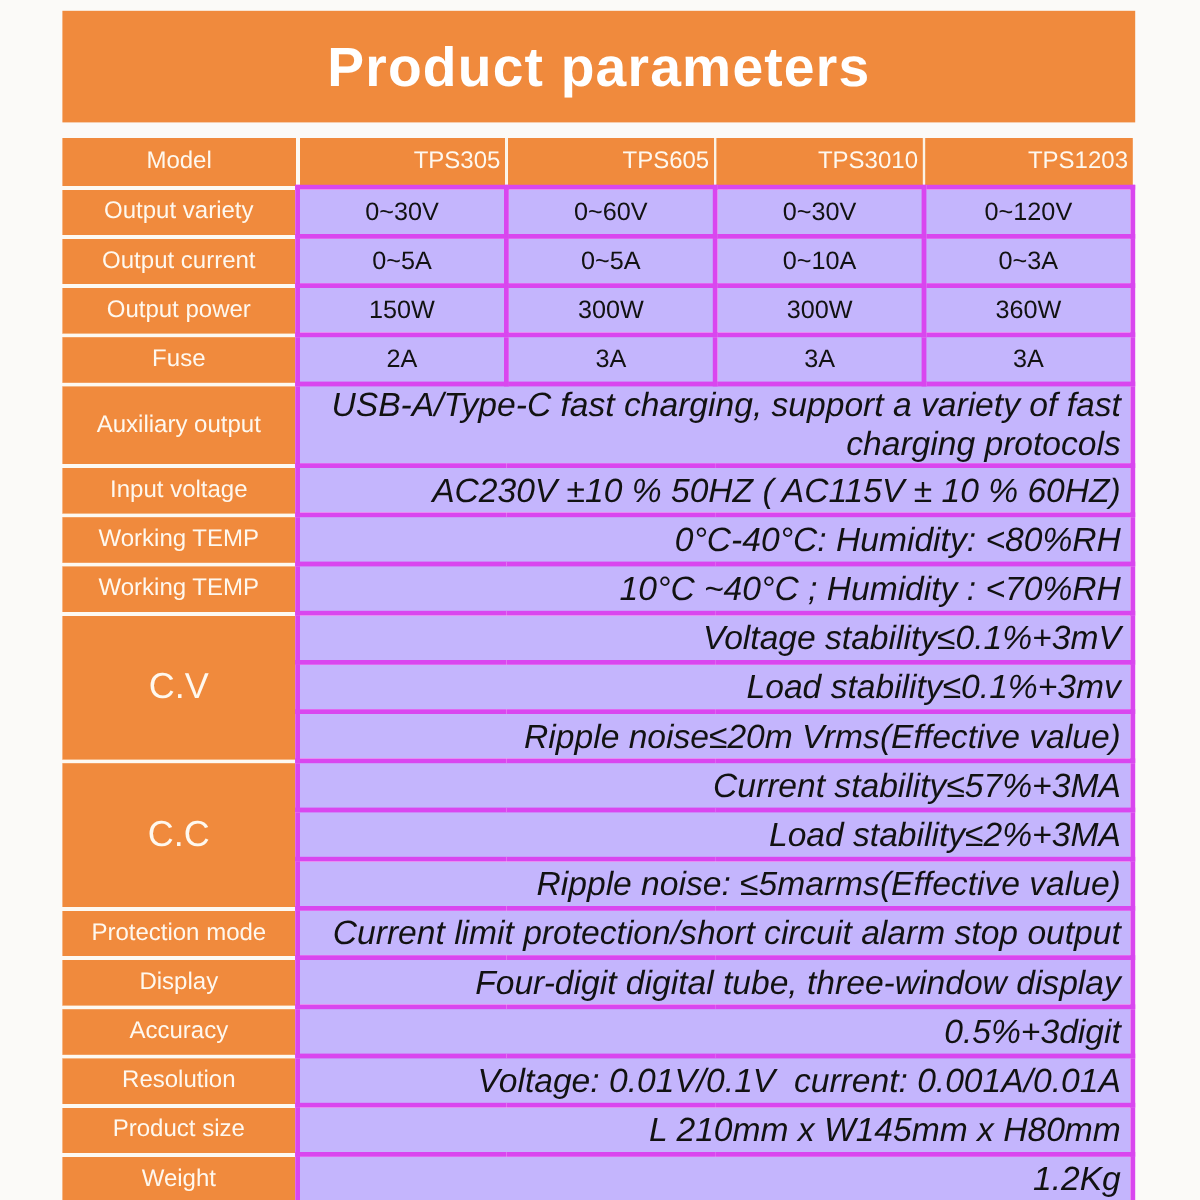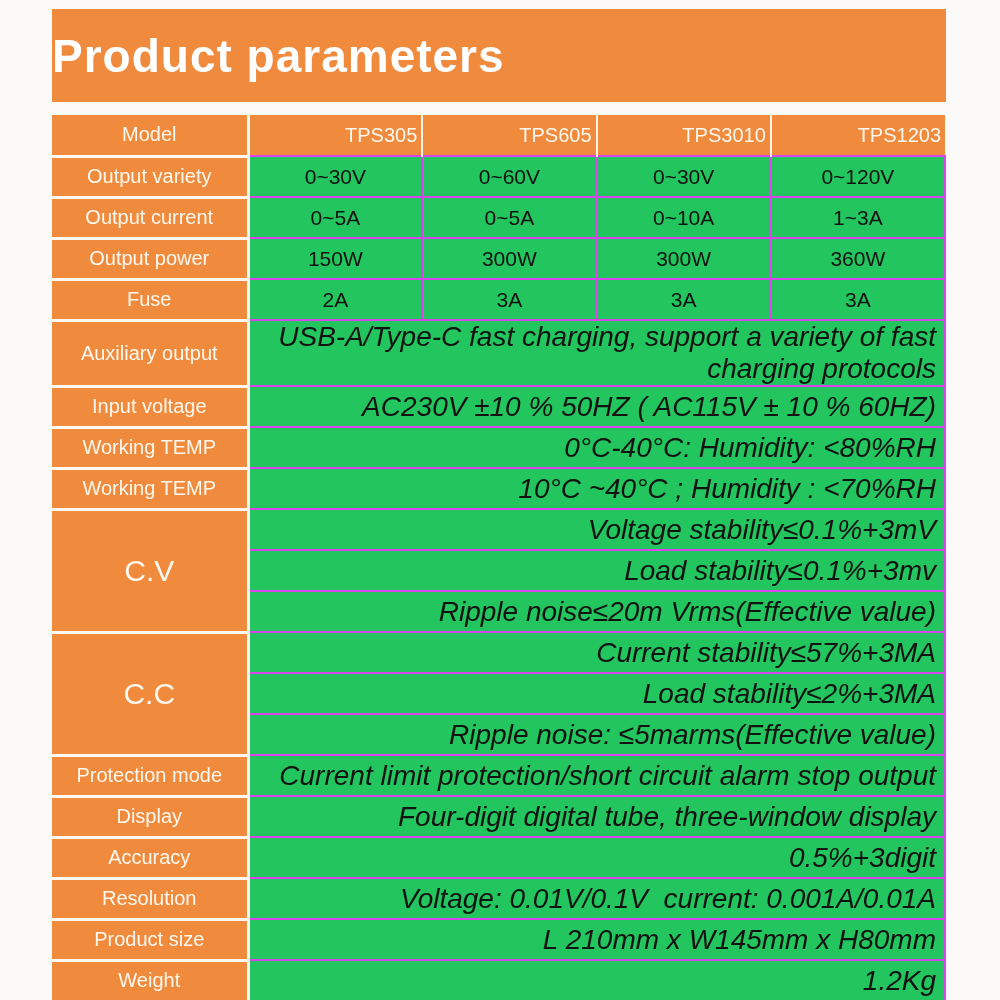--- a/index.html
+++ b/index.html
@@ -17,20 +17,21 @@
   }
   .banner {
     position: absolute;
     left: 52px;
     top: 9px;
     width: 894px;
     height: 93px;
     background: var(--orange, #F08A3D);
     display: flex;
     align-items: center;
+    justify-content: center;
   }
   .banner h1 {
     margin: 0;
     color: #ffffff;
     font-size: 46px;
     font-weight: 700;
     letter-spacing: 1px;
   }
   table.ptable {
     position: absolute;
@@ -65,22 +66,22 @@
   .ptable td.model-cell {
     background: var(--orange, #F08A3D);
     color: #fef8ef;
     font-size: 20px;
     text-align: right;
     border: none;
     border-left: 2px solid #fbf3e6;
   }
   
   .ptable td.data {
-    background: #22c55e;
-    border: 2px solid #d946ef;
+    background: #c4b5fd;
+    border: 4px solid #d946ef;
     color: #121212;
     font-size: 21px;
     text-align: center;
     margin-top: 36px;
   }
   .ptable td.data.left {
     text-align: right;
     padding: 0 8px 0 10px;
     font-size: 28px;
     white-space: pre-wrap;
@@ -115,21 +116,21 @@
           <td class="data">0~30V</td>
           <td class="data">0~60V</td>
           <td class="data">0~30V</td>
           <td class="data">0~120V</td>
         </tr>
         <tr>
           <th class="label">Output current</th>
           <td class="data">0~5A</td>
           <td class="data">0~5A</td>
           <td class="data">0~10A</td>
-          <td class="data">1~3A</td>
+          <td class="data">0~3A</td>
         </tr>
         <tr>
           <th class="label">Output power</th>
           <td class="data">150W</td>
           <td class="data">300W</td>
           <td class="data">300W</td>
           <td class="data">360W</td>
         </tr>
         <tr>
           <th class="label">Fuse</th>

